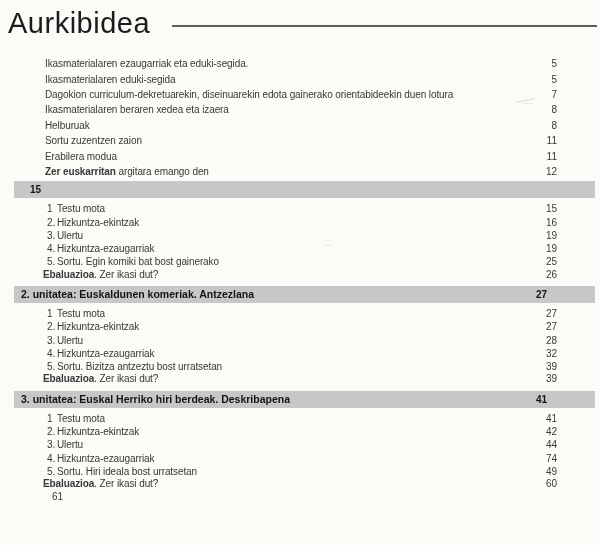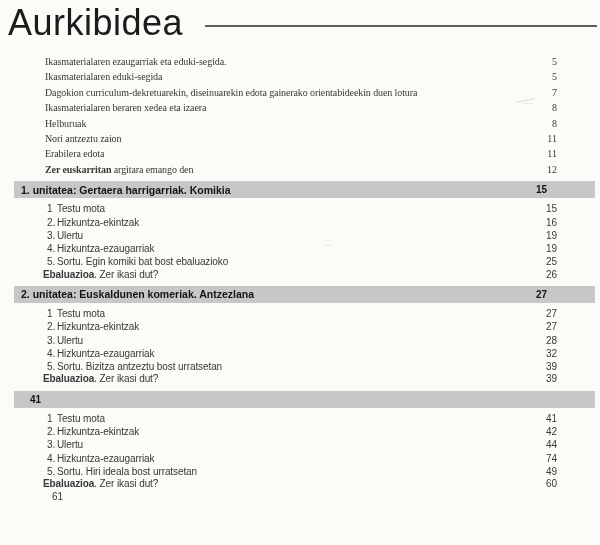--- a/index.html
+++ b/index.html
@@ -3,25 +3,25 @@
 <meta charset="utf-8">
 <style>
   html,body{margin:0;padding:0;}
   body{
     width:600px;height:545px;overflow:hidden;position:relative;
     background:#fbfbf8;
     font-family:"Liberation Sans",sans-serif;
     color:#383838;
   }
   .header{display:flex;align-items:flex-start;padding:5px 3px 0 8px;}
-  .title{font-size:36px;font-weight:400;line-height:36px;letter-spacing:.5px;color:#1b1b1b;white-space:nowrap;}
+  .title{font-size:29px;font-weight:400;line-height:36px;letter-spacing:.5px;color:#1b1b1b;white-space:nowrap;}
   .rule{flex:1;height:2px;background:#5d5d5b;margin-top:20px;margin-left:22px;}
 
   .intro{margin-top:15px;}
-  .row{display:flex;height:15.4px;padding:0 43px 0 45px;font-size:10px;font-family:Liberation Serif, serif;}
+  .row{display:flex;align-items:center;height:15.4px;padding:0 43px 0 45px;font-size:10px;}
   .row .lbl{flex:1;white-space:nowrap;overflow:hidden;letter-spacing:-.1px;}
   .pg{min-width:20px;text-align:right;font-size:10px;}
   .b{font-weight:bold;}
 
   .section{margin-top:2px;}
   .bar{
     height:17px;background:#c7c7ca;margin:0 5px 0 14px;
     display:flex;align-items:center;padding:0 48px 0 7px;
     font-size:10.5px;font-weight:bold;color:#141414;
   }
@@ -62,36 +62,35 @@
   </div>
   <div class="row">
     <span class="lbl">Ikasmaterialaren beraren xedea eta izaera</span>
     <span class="pg">8</span>
   </div>
   <div class="row">
     <span class="lbl">Helburuak</span>
     <span class="pg">8</span>
   </div>
   <div class="row">
-    <span class="lbl">Nori antzeztu zaion</span>
+    <span class="lbl">Sortu zuzentzen zaion</span>
     <span class="pg">11</span>
   </div>
   <div class="row">
-    <span class="lbl">Erabilera edota</span>
+    <span class="lbl">Erabilera modua</span>
     <span class="pg">11</span>
   </div>
   <div class="row">
     <span class="lbl"><span class="b">Zer euskarritan</span><span> argitara emango den</span></span>
     <span class="pg">12</span>
   </div>
 </div>
 
 <div class="section">
   <div class="bar">
-    <span class="lbl">1. unitatea: Gertaera harrigarriak. Komikia</span>
     <span class="pg">15</span>
   </div>
   <div class="items">
     <div class="item">
       <span class="num">1</span>
       <span class="lbl">Testu mota</span>
       <span class="pg">15</span>
     </div>
     <div class="item">
       <span class="num">2.</span>
@@ -103,21 +102,21 @@
       <span class="lbl">Ulertu</span>
       <span class="pg">19</span>
     </div>
     <div class="item">
       <span class="num">4.</span>
       <span class="lbl">Hizkuntza-ezaugarriak</span>
       <span class="pg">19</span>
     </div>
     <div class="item">
       <span class="num">5.</span>
-      <span class="lbl">Sortu. Egin komiki bat bost ebaluazioko</span>
+      <span class="lbl">Sortu. Egin komiki bat bost gainerako</span>
       <span class="pg">25</span>
     </div>
     <div class="extra">
       <span class="lbl"><span class="b">Ebaluazioa</span><span>. Zer ikasi dut?</span></span>
       <span class="pg">26</span>
     </div>
   </div>
 </div>
 
 <div class="section">
@@ -153,20 +152,21 @@
     </div>
     <div class="extra">
       <span class="lbl"><span class="b">Ebaluazioa</span><span>. Zer ikasi dut?</span></span>
       <span class="pg">39</span>
     </div>
   </div>
 </div>
 
 <div class="section">
   <div class="bar">
+    <span class="lbl">3. unitatea: Euskal Herriko hiri berdeak. Deskribapena</span>
     <span class="pg">41</span>
   </div>
   <div class="items">
     <div class="item">
       <span class="num">1</span>
       <span class="lbl">Testu mota</span>
       <span class="pg">41</span>
     </div>
     <div class="item">
       <span class="num">2.</span>

